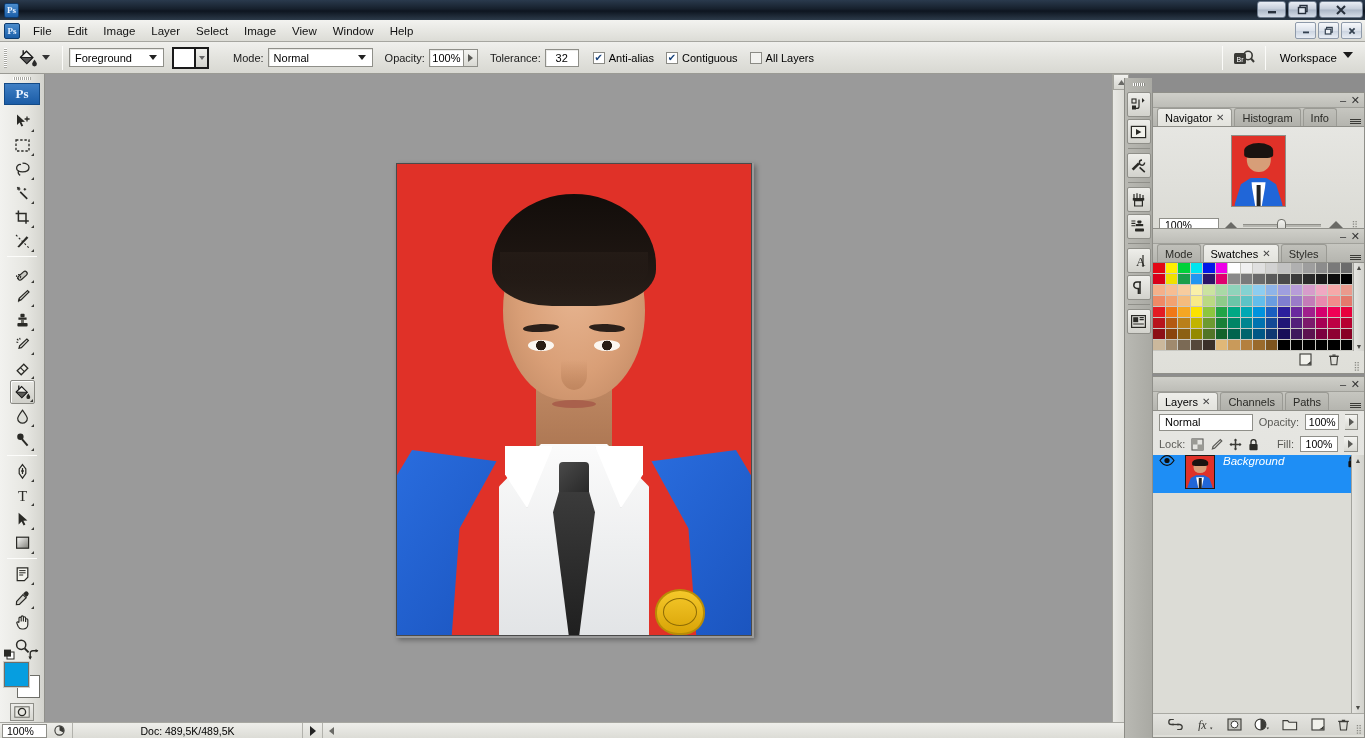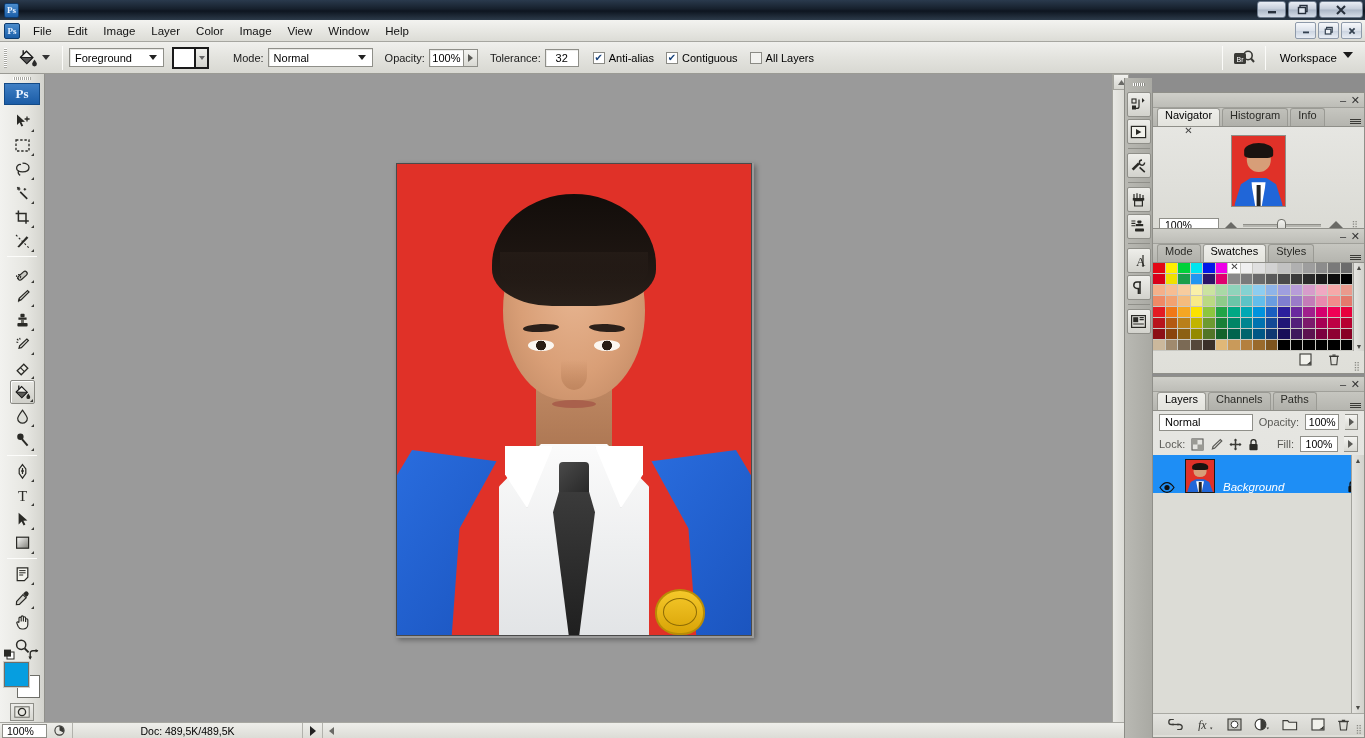--- a/index.html
+++ b/index.html
@@ -242,21 +242,21 @@
   .panel { position:absolute; background:linear-gradient(to bottom,#e9e9e5,#dfdfd9);
      border:1px solid #8f8f89; }
   .panel-head { height:15px; position:relative; background:linear-gradient(to bottom,#cfcfc9,#bdbdb7);
      border-bottom:1px solid #a0a09a; }
   .panel-close { position:absolute; right:4px; top:1px; font-size:11px; color:#333; line-height:12px; }
   .panel-min { position:absolute; right:18px; top:1px; font-size:11px; color:#333; line-height:12px; }
   .tabrow { height:19px; display:flex; align-items:flex-end; background:linear-gradient(to bottom,#c6c6c0,#b5b5af);
      border-bottom:1px solid #8f8f89; padding-left:4px; position:relative; }
   .tab { height:18px; padding:0 7px; display:flex;align-items:center; gap:4px;
      font-size:11px; background:linear-gradient(to bottom,#c0c0ba,#b0b0aa); border:1px solid #9a9a94;
-     border-bottom:none; border-radius:3px 3px 0 0; margin-right:2px; color:#2a2a26;flex-direction:column; }
+     border-bottom:none; border-radius:3px 3px 0 0; margin-right:2px; color:#2a2a26; }
   .tab.active { background:linear-gradient(to bottom,#eeeeea,#e3e3dd); color:#000; }
   .tab .x { font-size:10px; color:#444; }
   .panel-menu { position:absolute; right:3px; bottom:2px; display:flex; flex-direction:column; gap:1px; }
   .panel-menu i { display:block; width:11px; height:1px; background:#3a3a36; }
   .panel-body { background:linear-gradient(to bottom,#e6e6e2,#dadad4); }
 
   
   .nav-thumb-wrap { height:88px; display:flex;align-items:center;justify-content:center; }
   .nav-thumb { width:55px;height:72px; border:1px solid #8f8f89; position:relative; overflow:hidden; background:#e03128; }
   .nav-foot { height:20px; display:flex;align-items:center;gap:6px; padding:0 6px; }
@@ -274,21 +274,21 @@
   .sw-scroll { width:11px; background:linear-gradient(to right,#e4e4e0,#d2d2cc); border-left:1px solid #a3a39d;
      display:flex;flex-direction:column;align-items:center;justify-content:space-between; padding:1px 0; }
   .sw-foot { height:17px; display:flex;align-items:center;justify-content:flex-end; gap:16px; padding-right:24px; }
 
   
   .lay-row { height:22px; display:flex; align-items:center; gap:6px; padding:0 6px; font-size:11px; }
   .lay-combo { width:104px;height:17px;background:#fff;border:1px solid #8f8f89;
      display:flex;align-items:center;padding-left:5px;font-size:11px; }
   .lay-num { width:38px;height:16px;background:#fff;border:1px solid #8f8f89;font-size:10.5px;
      display:flex;align-items:center;justify-content:center; }
-  .lay-item { height:38px; display:flex; align-items:flex-end; gap:8px; padding:0 6px;
+  .lay-item { height:38px; display:flex; align-items:flex-start; gap:8px; padding:0 6px;
      background:#1e8ef5; color:#fff; }
   .lay-item .eye { width:18px;text-align:center; font-size:12px; color:#fff; }
   .lay-thumb { width:30px;height:34px; border:1px solid #1a1a1a; background:#e03128; position:relative; overflow:hidden; }
   .lay-name { flex:1; font-style:italic; font-size:11.5px; }
   .lay-panel-scroll { position:absolute; right:0; top:0; width:13px; bottom:0;
      background:linear-gradient(to right,#e4e4e0,#d2d2cc); border-left:1px solid #a3a39d; }
   .lay-foot { position:absolute; left:0; right:0; bottom:0; height:22px;
      background:linear-gradient(to bottom,#e4e4e0,#d4d4ce); border-top:1px solid #a9a9a3;
      display:flex; align-items:center; justify-content:space-around; padding:0 8px; }
 
@@ -331,21 +331,21 @@
       </div>
     </div>
   </div>
 
   <div class="menubar">
     <div class="ps-badge">Ps</div>
     <div class="mi">File</div>
     <div class="mi">Edit</div>
     <div class="mi">Image</div>
     <div class="mi">Layer</div>
-    <div class="mi">Color</div>
+    <div class="mi">Select</div>
     <div class="mi">Image</div>
     <div class="mi">View</div>
     <div class="mi">Window</div>
     <div class="mi">Help</div>
     <div class="doc-win-btns">
       <div class="doc-win-btn">
         <svg class="svgic" width="10" height="9" viewBox="0 0 10 9">
             <rect x="2" y="5.5" width="6" height="1.8" fill="#33404f"></rect>
           </svg>
       </div>

